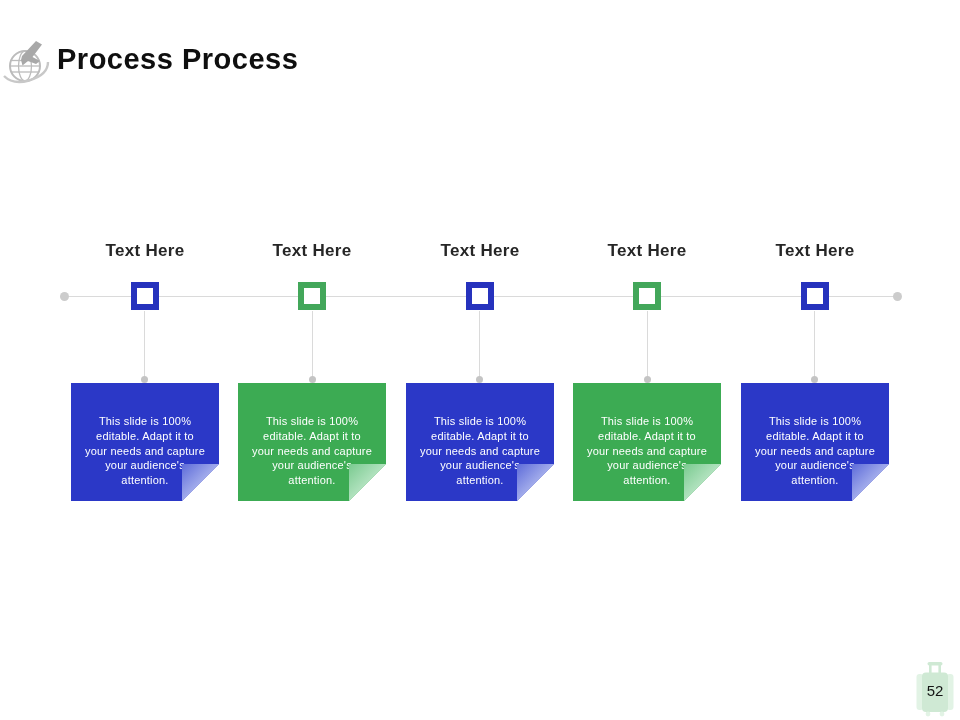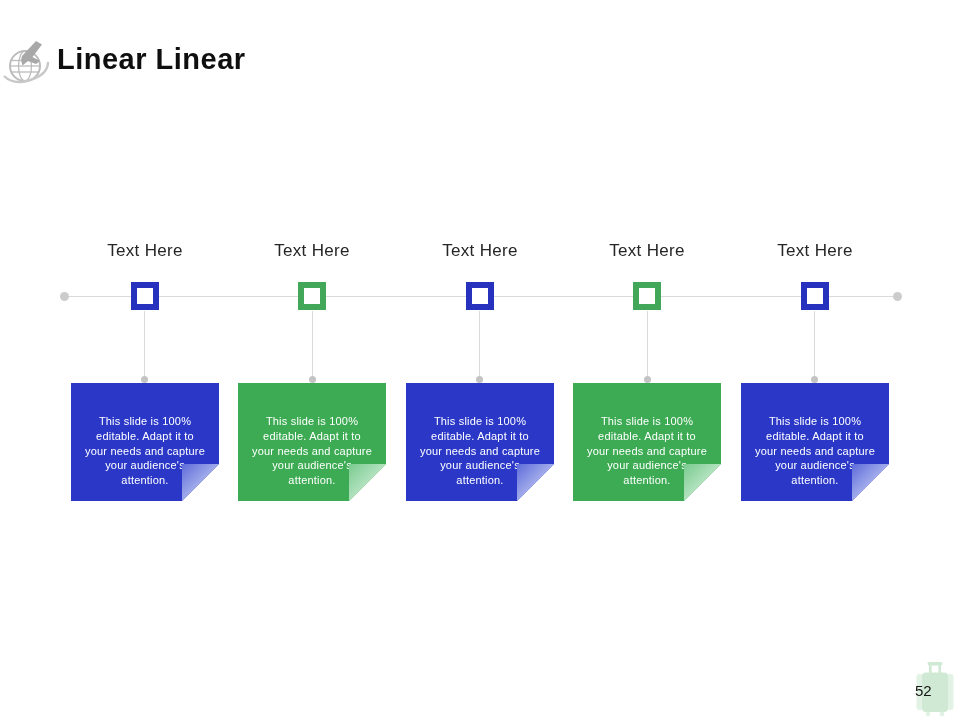--- a/index.html
+++ b/index.html
@@ -6,57 +6,57 @@
   body{width:960px;height:720px;background:#ffffff;font-family:"Liberation Sans",sans-serif;overflow:hidden;}
   .stage{position:relative;width:960px;height:720px;background:#ffffff;}
 
   
   .logo{position:absolute;left:1px;top:36px;width:52px;height:52px;}
   .title{position:absolute;left:57px;top:43px;font-size:29px;font-weight:700;color:#0f0f0f;letter-spacing:.5px;}
 
   
   .hline{position:absolute;left:64px;top:296px;width:833px;height:1px;background:#dadada;}
   .end-dot{position:absolute;width:9px;height:9px;border-radius:50%;background:#cccccc;top:292px;}
-  .step-label{position:absolute;top:241px;width:150px;text-align:center;font-size:17px;font-weight:400;color:#262626;letter-spacing:.3px;}
+  .step-label{position:absolute;top:241px;width:150px;text-align:center;font-size:17px;font-weight:700;color:#262626;letter-spacing:.3px;}
   .sq{position:absolute;top:282px;width:16px;height:16px;background:#ffffff;border:6px solid;}
   .sq.blue{border-color:#2632bd;}
   .sq.green{border-color:#43a75a;}
   .vline{position:absolute;top:311px;width:1px;height:66px;background:#dadada;}
   .node-dot{position:absolute;top:376px;width:7px;height:7px;border-radius:50%;background:#c4c4c4;z-index:2;}
 
   
   .card{position:absolute;top:383px;width:148px;height:118px;color:#ffffff;z-index:1;}
   .card.blue{background:#2b38c7;}
   .card.green{background:#3cab53;}
   .card-text{padding:31px 13px 0;text-align:center;font-size:11px;line-height:14.8px;letter-spacing:.2px;}
   .fold{position:absolute;right:0;bottom:0;width:37px;height:37px;}
   .fold .cut{position:absolute;inset:0;background:#ffffff;clip-path:polygon(100% 0,100% 100%,0 100%);}
   .fold .flap{position:absolute;inset:0;clip-path:polygon(0 0,100% 0,0 100%);}
   .card.blue .flap{background:linear-gradient(135deg,#5d6bd9 0%,#c3cbf4 75%);}
   .card.green .flap{background:linear-gradient(135deg,#79ca8f 0%,#cdeed6 75%);}
 
   
   .suitcase{position:absolute;left:915px;top:661px;width:40px;height:56px;}
-  .page-number{position:absolute;left:915px;top:682px;width:40px;font-size:15px;color:#141414;z-index:2;}
+  .page-number{position:absolute;left:915px;top:682px;width:40px;text-align:center;font-size:15px;color:#141414;z-index:2;}
 </style>
 </head>
 <body>
 
 <div class="stage">
 
   <svg class="logo" viewBox="0 0 52 52">
     <circle cx="24" cy="30" r="15" fill="none" stroke="#bcbcbc" stroke-width="2"></circle>
     <ellipse cx="24" cy="30" rx="6.5" ry="15" fill="none" stroke="#bcbcbc" stroke-width="1.3"></ellipse>
     <line x1="9.6" y1="24.5" x2="38.4" y2="24.5" stroke="#bcbcbc" stroke-width="1.3"></line>
     <line x1="9" y1="30" x2="39" y2="30" stroke="#bcbcbc" stroke-width="1.3"></line>
     <line x1="10.2" y1="36" x2="37.8" y2="36" stroke="#bcbcbc" stroke-width="1.3"></line>
     <path d="M21 20 L35 5 L41 8.5 L31.5 21 L39 25 L35 28 L27 25 L21.5 29.5 L20 24 Z" fill="#a8a8a8"></path>
     <path d="M3 40 Q 12 49 28 44.5 Q 47 39 47 26" fill="none" stroke="#c8c8c8" stroke-width="2.4"></path>
   </svg>
-  <div class="title">Linear Linear</div>
+  <div class="title">Process Process</div>
 
   <div class="hline"></div>
   <div class="end-dot" style="left:60px;"></div>
   <div class="end-dot" style="left:893px;"></div>
 
   <div class="step-label" style="left:70px;">Text Here</div>
   <div class="sq blue" style="left:131px;"></div>
   <div class="vline" style="left:144px;"></div>
   <div class="node-dot" style="left:141px;"></div>
   <div class="card blue" style="left:71px;">

